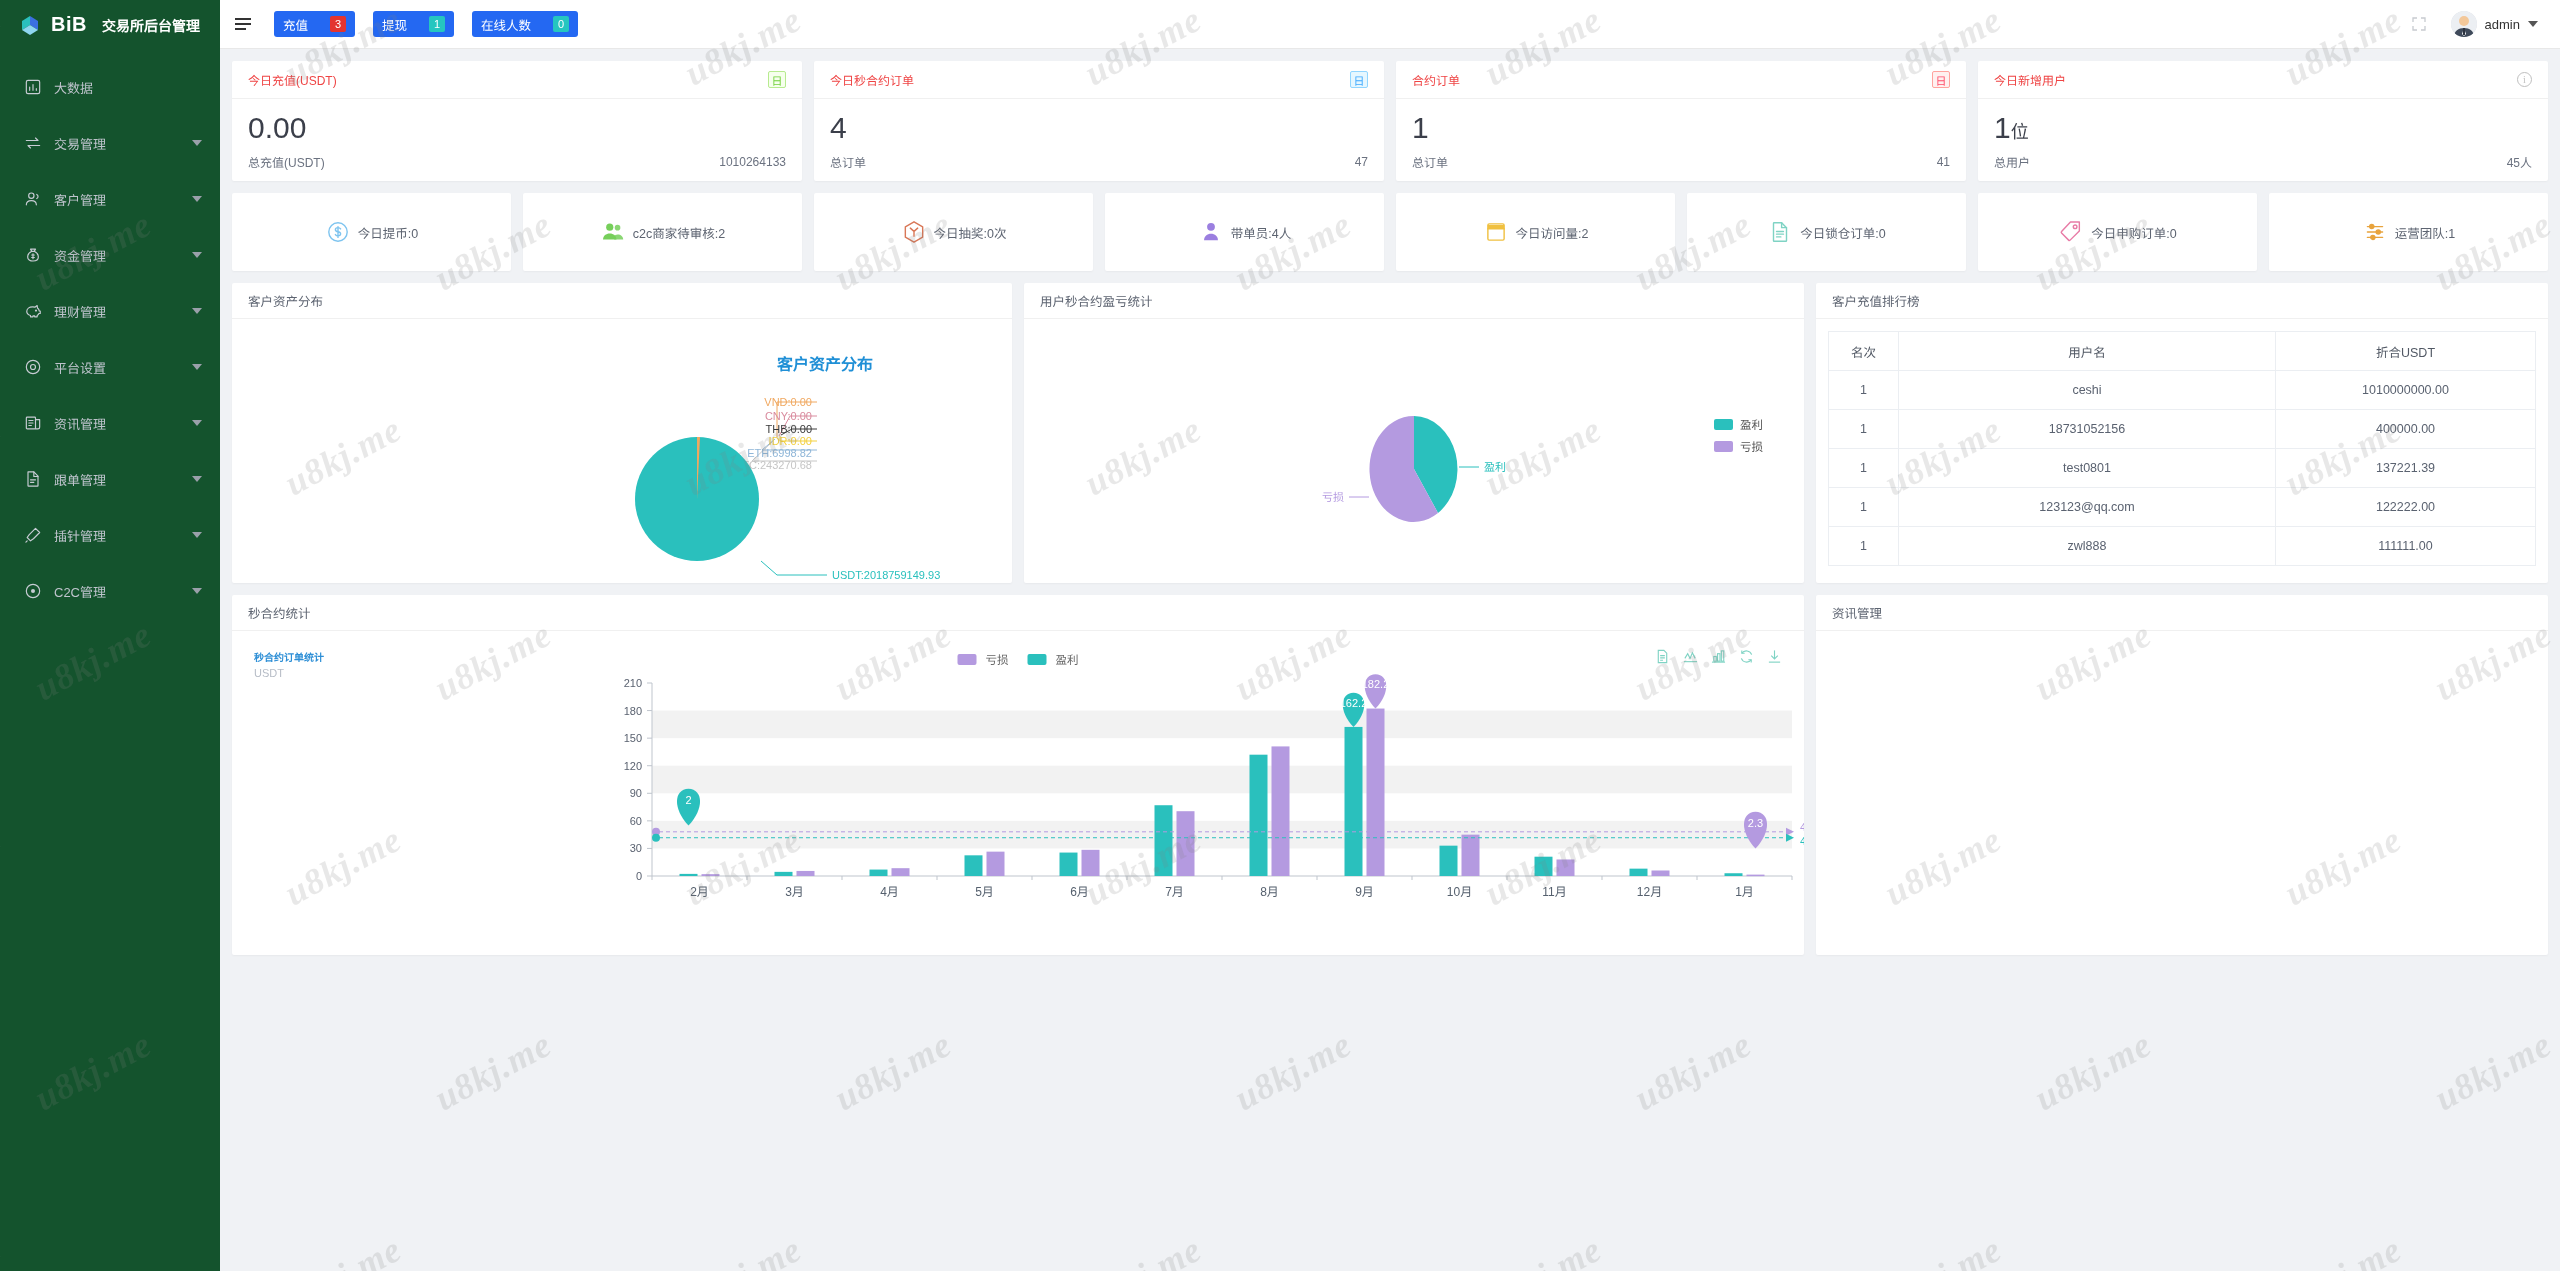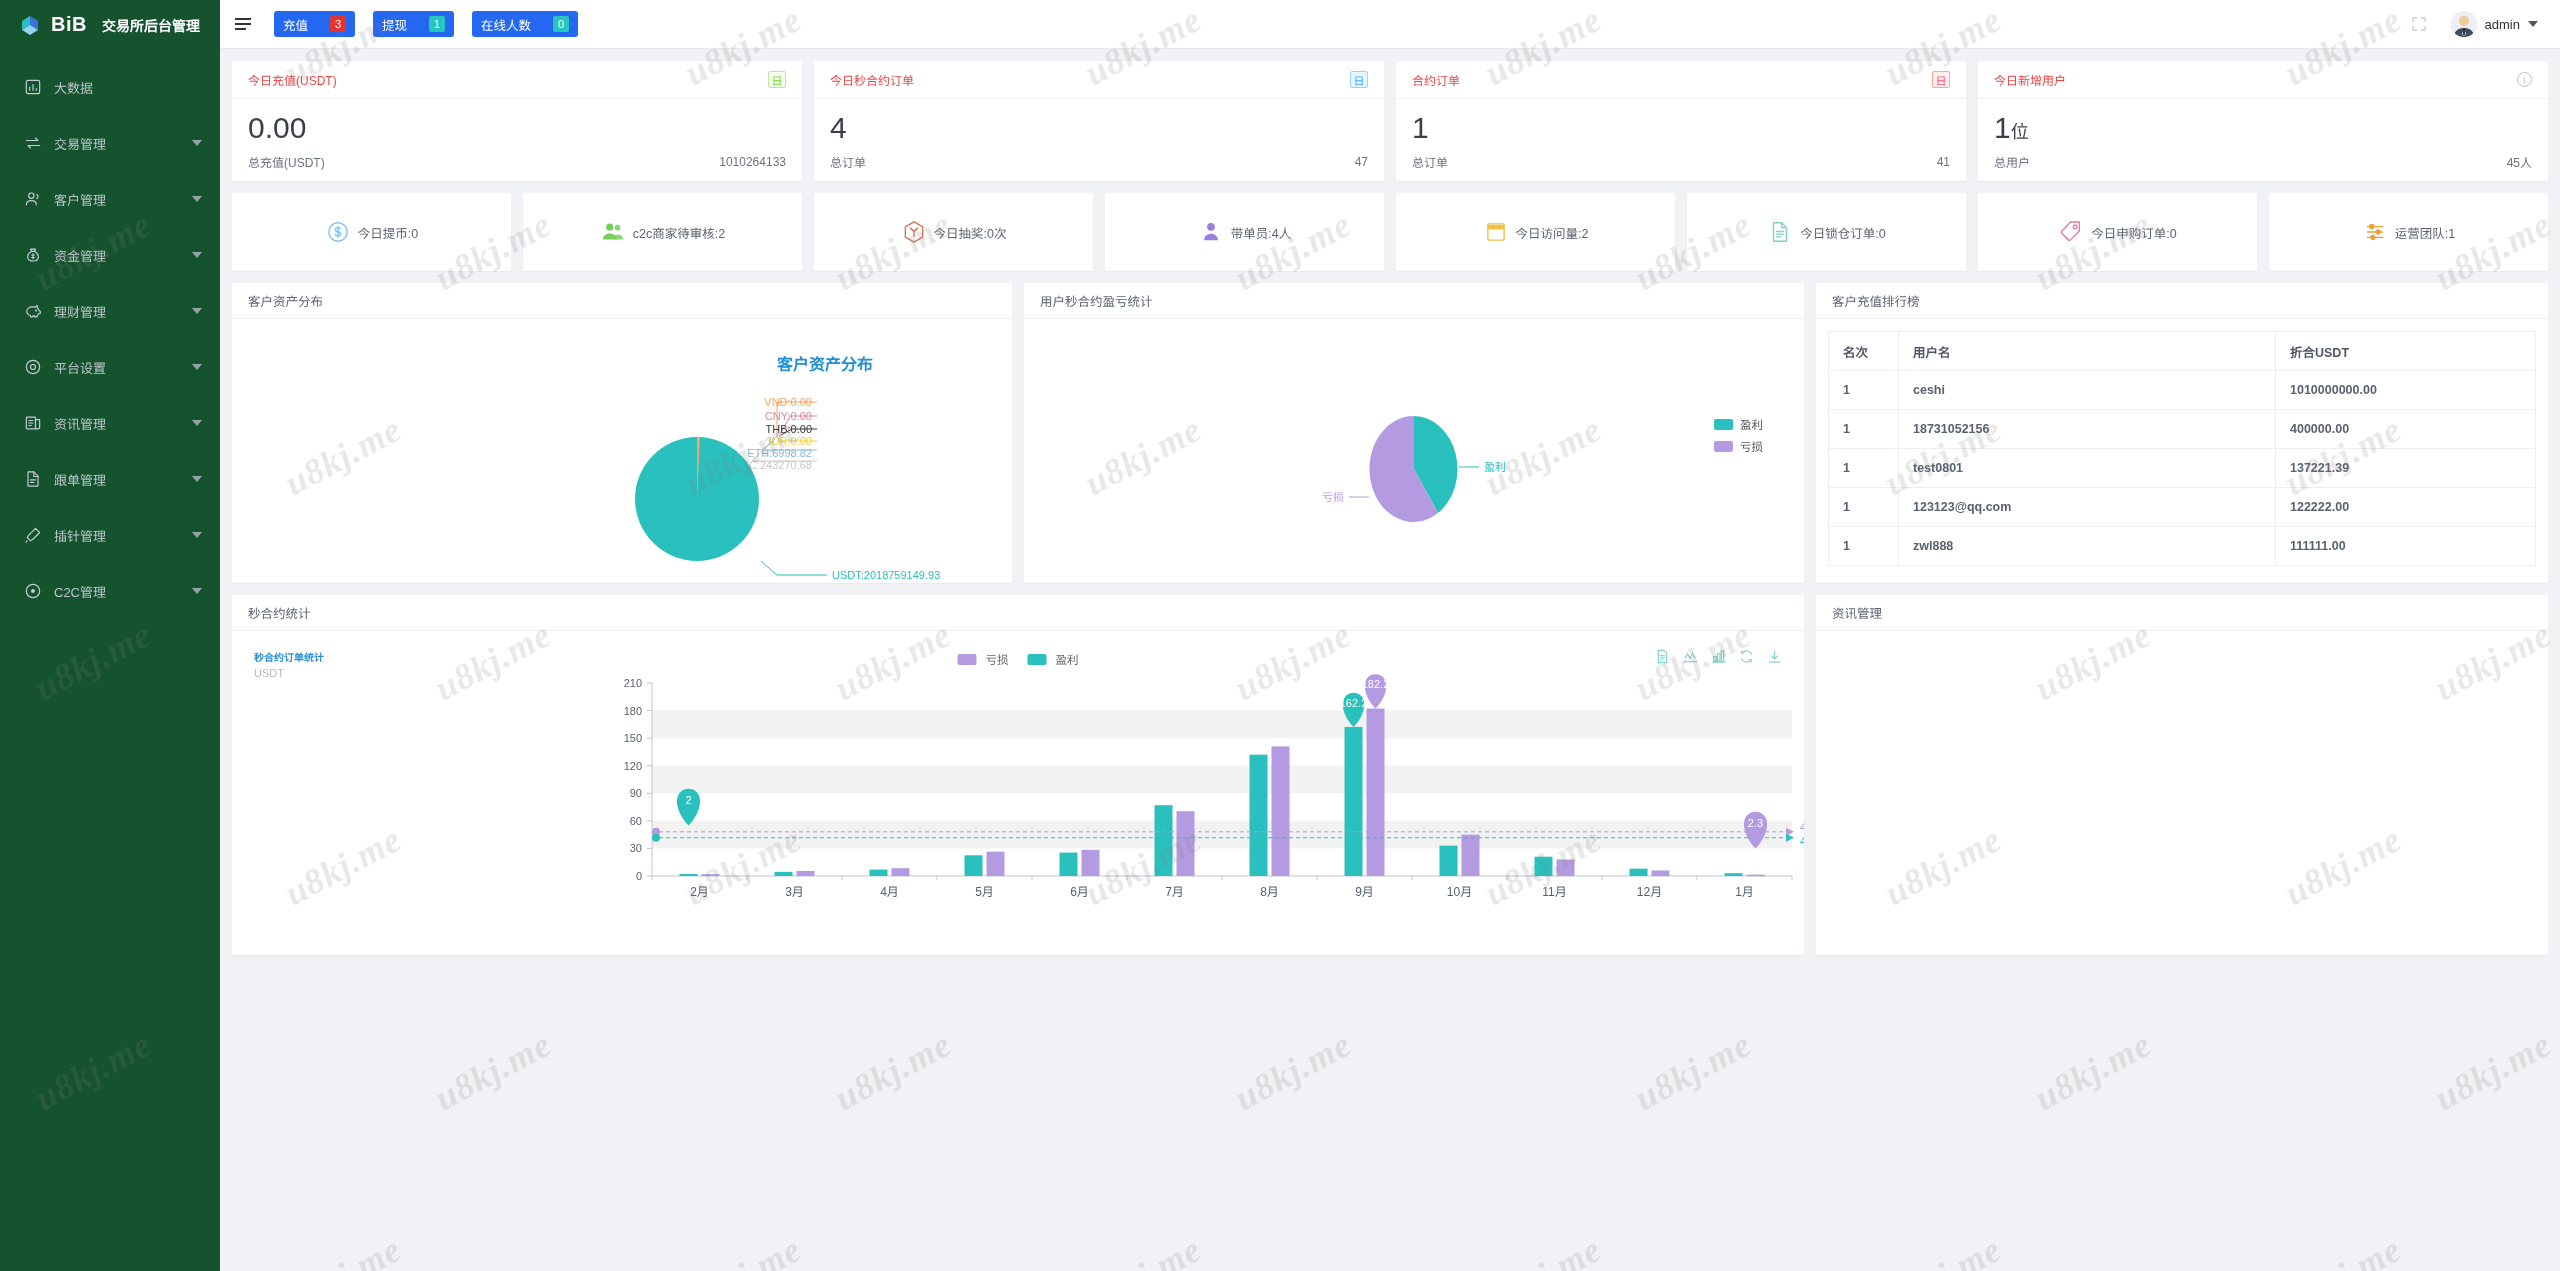--- a/index.html
+++ b/index.html
@@ -120,21 +120,21 @@
   
   .panel-head {
     height: 36px; display: flex; align-items: center; padding: 0 16px;
     border-bottom: 1px solid #f0f0f0; font-size: 12.5px; color: #5d6471;
   }
 
   
   table.rank { width: calc(100% - 24px); margin: 12px; border-collapse: collapse; }
   table.rank th, table.rank td {
     border: 1px solid #ebeef2; font-size: 12.5px; color: #5a6270;
-    text-align: left; padding: 8px 14px; font-weight: 700; height: 39px;
+    text-align: center; padding: 8px 14px; font-weight: 400; height: 39px;
   }
   table.rank th { color: #515864; }
 
   
   .chart-area { position: relative; width: 100%; }
   .chart-title { font-size: 10px; font-weight: 700; color: #2e8fd6; }
   .chart-sub { font-size: 11px; color: #b6bcc6; margin-top: 3px; }
   .legend { display: flex; align-items: center; gap: 9px; font-size: 11.5px; color: #666; }
   .legend-chip { width: 19px; height: 11px; border-radius: 2px; display:inline-block; }
   .tool-ico { width: 15px; height: 15px; cursor: pointer; }

